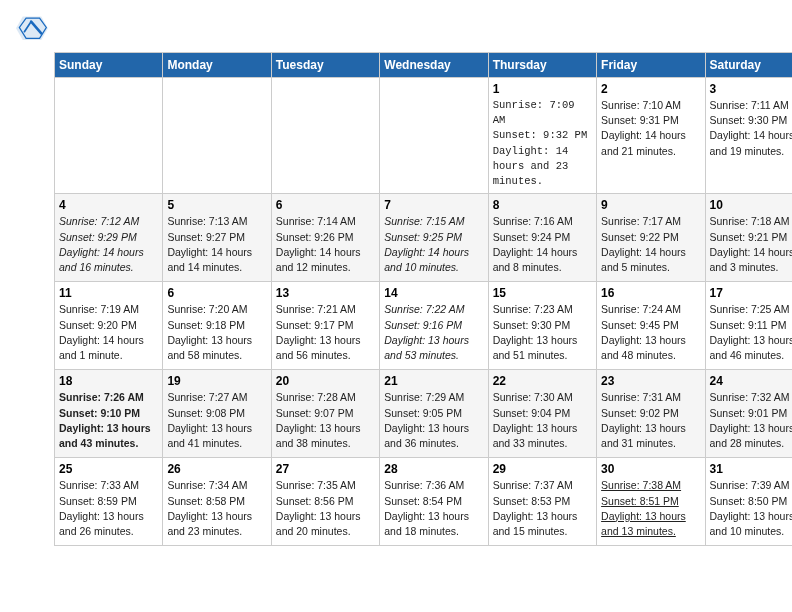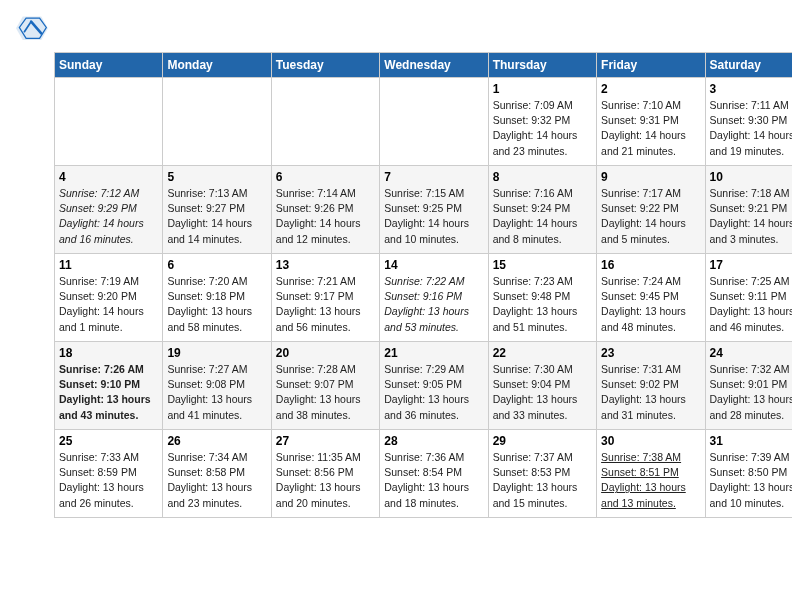--- a/index.html
+++ b/index.html
@@ -129,21 +129,21 @@
       </tr>
   </thead>
   <tbody id="calendar-body">
   <tr>
         <td class="empty-cell"></td>
         <td class="empty-cell"></td>
         <td class="empty-cell"></td>
         <td class="empty-cell"></td>
         <td>
           <span class="day-num">1</span>
-          <div class="day-info" style="white-space: pre-line;">Sunrise: 7:09 AM
+          <div class="day-info" style="white-space: pre-line; font-family: Liberation Mono, monospace;">Sunrise: 7:09 AM
 Sunset: 9:32 PM
 Daylight: 14 hours and 23 minutes.</div>
         </td>
         <td>
           <span class="day-num">2</span>
           <div class="day-info" style="white-space: pre-line;">Sunrise: 7:10 AM
 Sunset: 9:31 PM
 Daylight: 14 hours and 21 minutes.</div>
         </td>
         <td>
@@ -167,21 +167,21 @@
 Daylight: 14 hours and 14 minutes.</div>
         </td>
         <td>
           <span class="day-num">6</span>
           <div class="day-info" style="white-space: pre-line;">Sunrise: 7:14 AM
 Sunset: 9:26 PM
 Daylight: 14 hours and 12 minutes.</div>
         </td>
         <td>
           <span class="day-num">7</span>
-          <div class="day-info" style="white-space: pre-line;">Sunrise: 7:15 AM
+          <div class="day-info" style="white-space: pre-line; font-style: italic;">Sunrise: 7:15 AM
 Sunset: 9:25 PM
 Daylight: 14 hours and 10 minutes.</div>
         </td>
         <td>
           <span class="day-num">8</span>
           <div class="day-info" style="white-space: pre-line;">Sunrise: 7:16 AM
 Sunset: 9:24 PM
 Daylight: 14 hours and 8 minutes.</div>
         </td>
         <td>
@@ -218,21 +218,21 @@
         </td>
         <td>
           <span class="day-num">14</span>
           <div class="day-info" style="white-space: pre-line; font-style: italic;">Sunrise: 7:22 AM
 Sunset: 9:16 PM
 Daylight: 13 hours and 53 minutes.</div>
         </td>
         <td>
           <span class="day-num">15</span>
           <div class="day-info" style="white-space: pre-line;">Sunrise: 7:23 AM
-Sunset: 9:48 PM
+Sunset: 9:30 PM
 Daylight: 13 hours and 51 minutes.</div>
         </td>
         <td>
           <span class="day-num">16</span>
           <div class="day-info" style="white-space: pre-line;">Sunrise: 7:24 AM
 Sunset: 9:45 PM
 Daylight: 13 hours and 48 minutes.</div>
         </td>
         <td>
           <span class="day-num">17</span>
@@ -293,21 +293,21 @@
 Daylight: 13 hours and 26 minutes.</div>
         </td>
         <td>
           <span class="day-num">26</span>
           <div class="day-info" style="white-space: pre-line;">Sunrise: 7:34 AM
 Sunset: 8:58 PM
 Daylight: 13 hours and 23 minutes.</div>
         </td>
         <td>
           <span class="day-num">27</span>
-          <div class="day-info" style="white-space: pre-line;">Sunrise: 11:35 AM
+          <div class="day-info" style="white-space: pre-line;">Sunrise: 7:35 AM
 Sunset: 8:56 PM
 Daylight: 13 hours and 20 minutes.</div>
         </td>
         <td>
           <span class="day-num">28</span>
           <div class="day-info" style="white-space: pre-line;">Sunrise: 7:36 AM
 Sunset: 8:54 PM
 Daylight: 13 hours and 18 minutes.</div>
         </td>
         <td>

